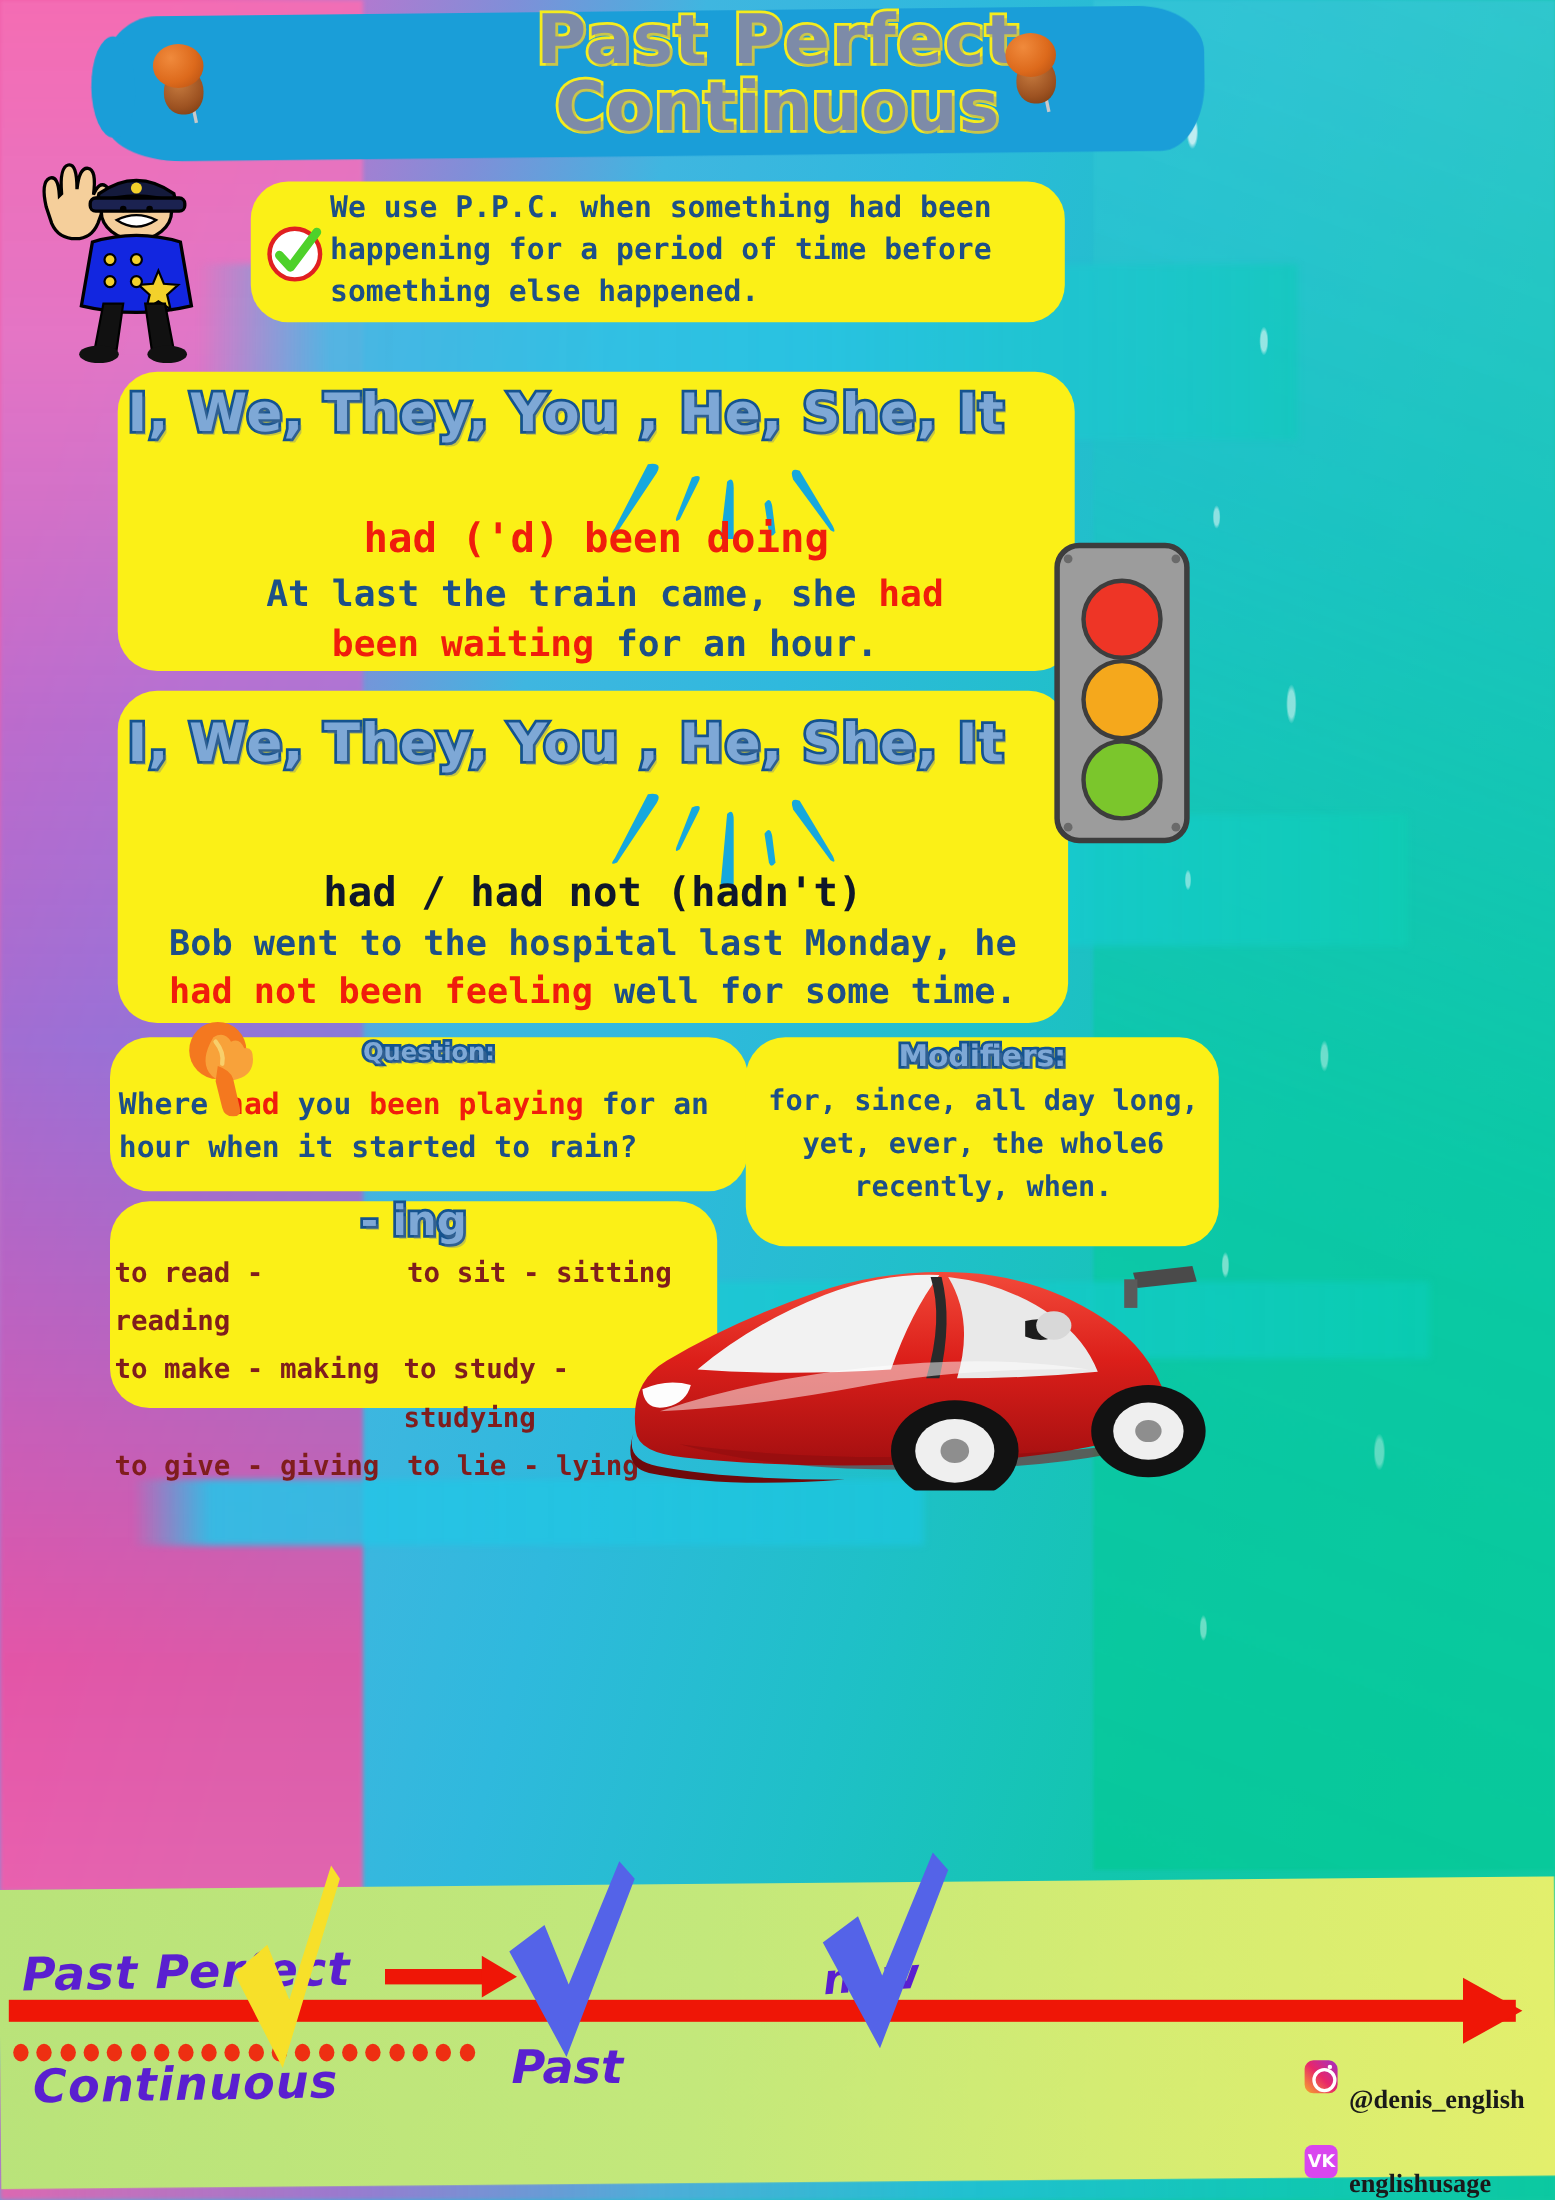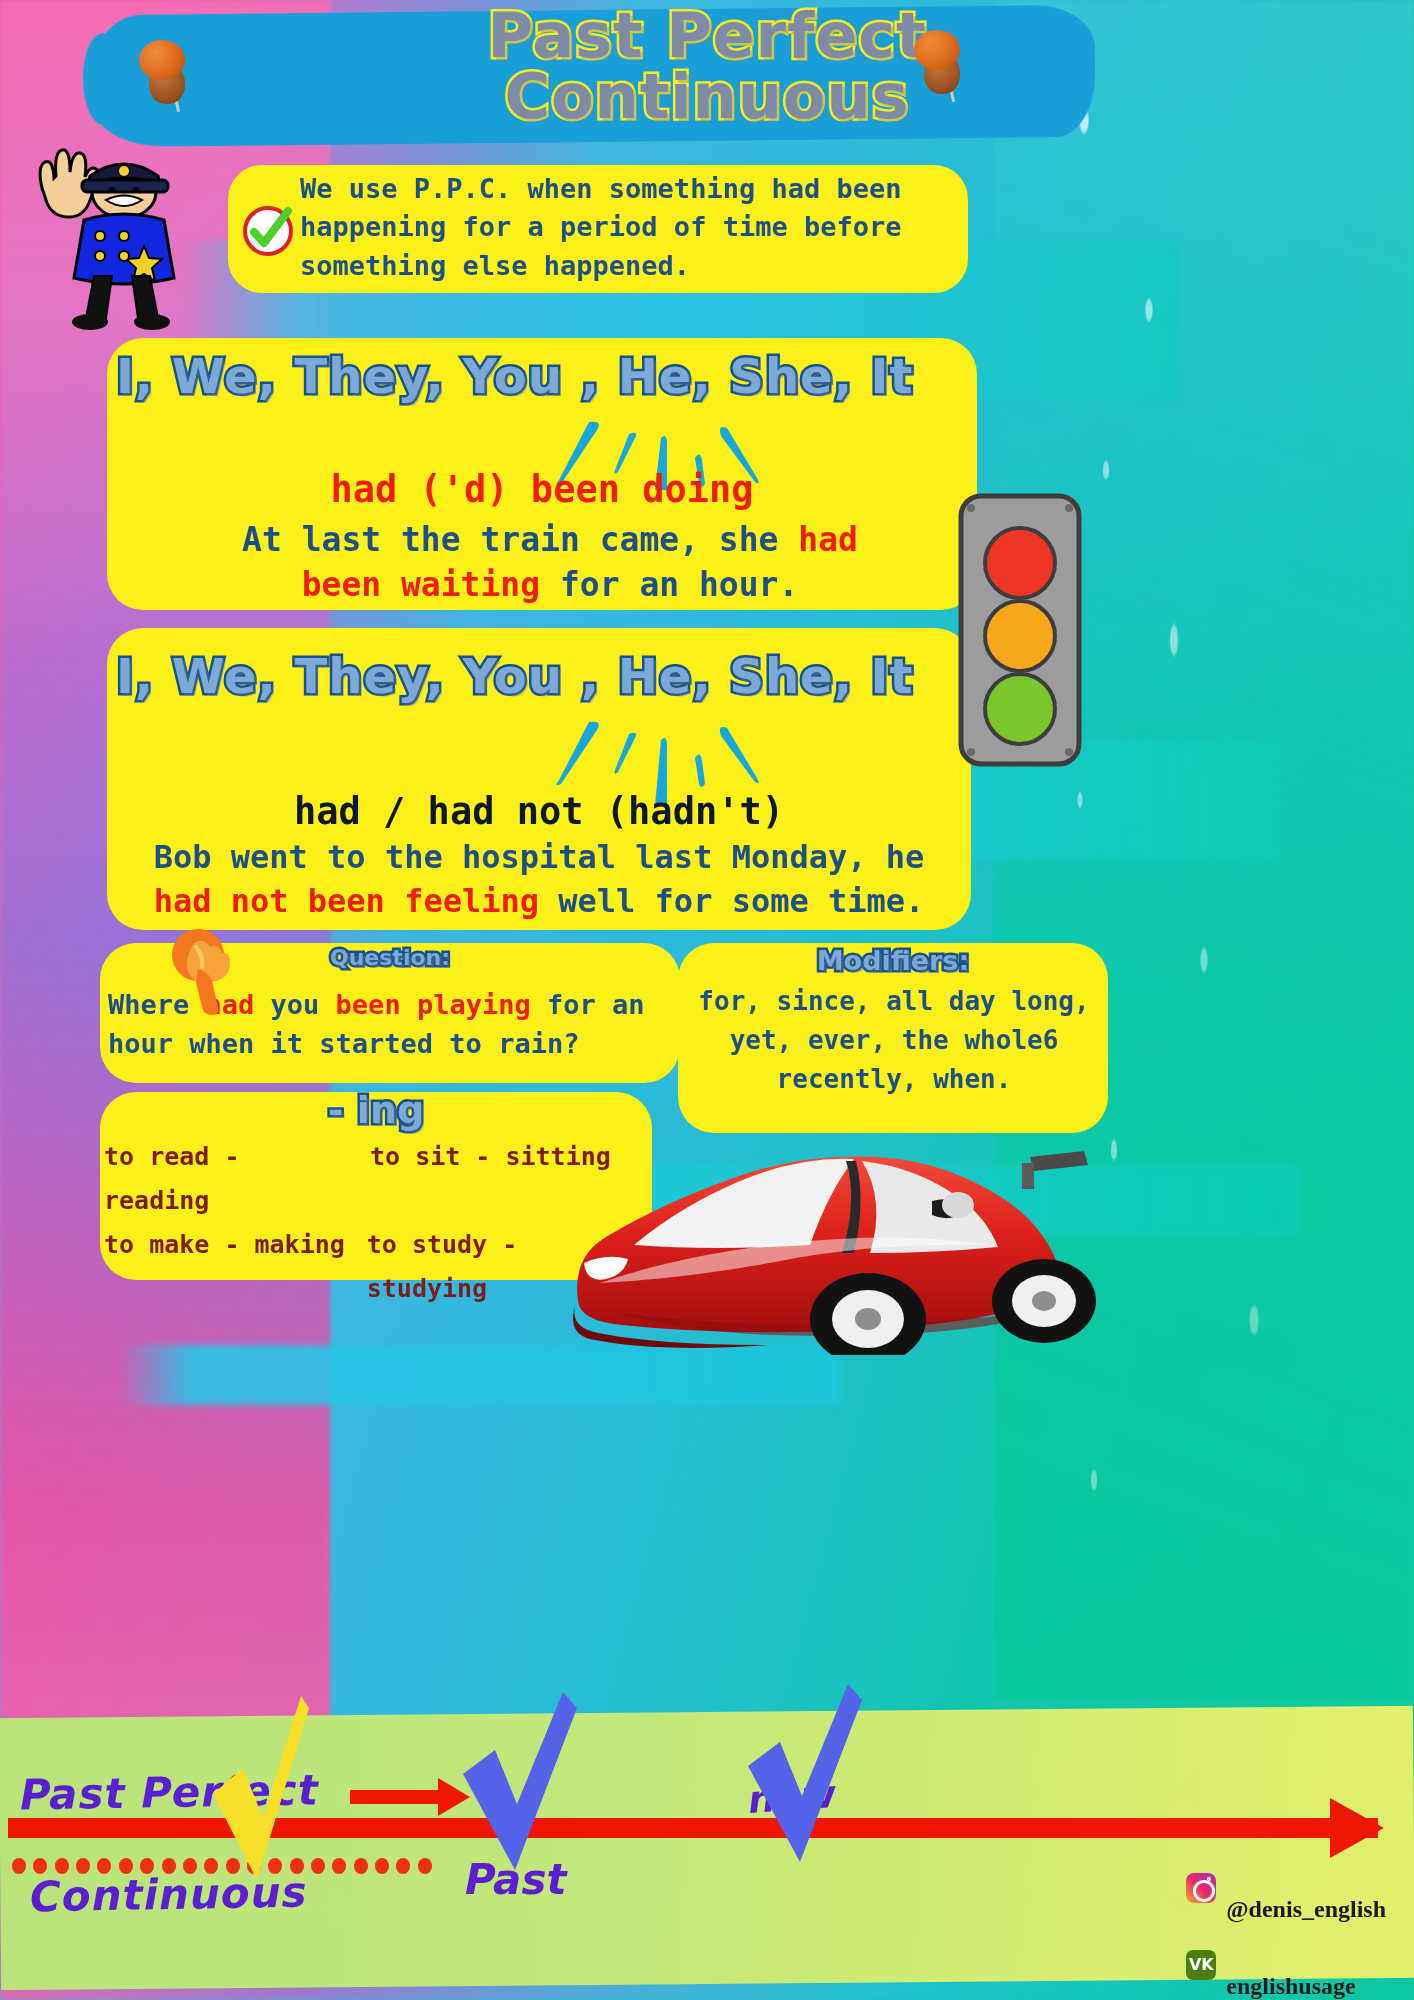--- a/index.html
+++ b/index.html
@@ -337,21 +337,21 @@
   }
   .ig-icon::before {
     content:""; position:absolute; left:7px; top:7px; width:16px; height:16px;
     border:3px solid #fff; border-radius:50%;
   }
   .ig-icon::after {
     content:""; position:absolute; right:5px; top:4px; width:4px; height:4px;
     border-radius:50%; background:#fff;
   }
   .vk-icon {
-    width:30px; height:30px; border-radius:7px; background:#4d7c0f;
+    width:30px; height:30px; border-radius:7px; background:#d946ef;
     color:#fff; font-family:"DejaVu Sans", sans-serif; font-weight:bold;
     font-size:16px; display:flex; align-items:center; justify-content:center;
   }
 </style>
 </head>
 <body>
 
 <div id="bg">
   <div class="bgl bg-base"></div>
   <div class="bgl bg-pink-left"></div>
@@ -490,20 +490,24 @@
 <div id="ing-title" class="bubble">- ing</div>
 <div id="ing-list">
   <div class="row">
     <span class="c1">to read - reading</span>
     <span>to sit - sitting</span>
   </div>
   <div class="row">
     <span class="c1">to make - making</span>
     <span>to study - studying</span>
   </div>
+  <div class="row">
+    <span class="c1">to give - giving</span>
+    <span>to lie - lying</span>
+  </div>
 </div>
 
 <svg id="car" viewBox="0 0 540 250">
   <defs>
     <linearGradient id="cg" x1="0" y1="0" x2="0" y2="1">
       <stop offset="0%" stop-color="#f24a3a"></stop>
       <stop offset="45%" stop-color="#dc1f1a"></stop>
       <stop offset="100%" stop-color="#a40f10"></stop>
     </linearGradient>
   </defs>

